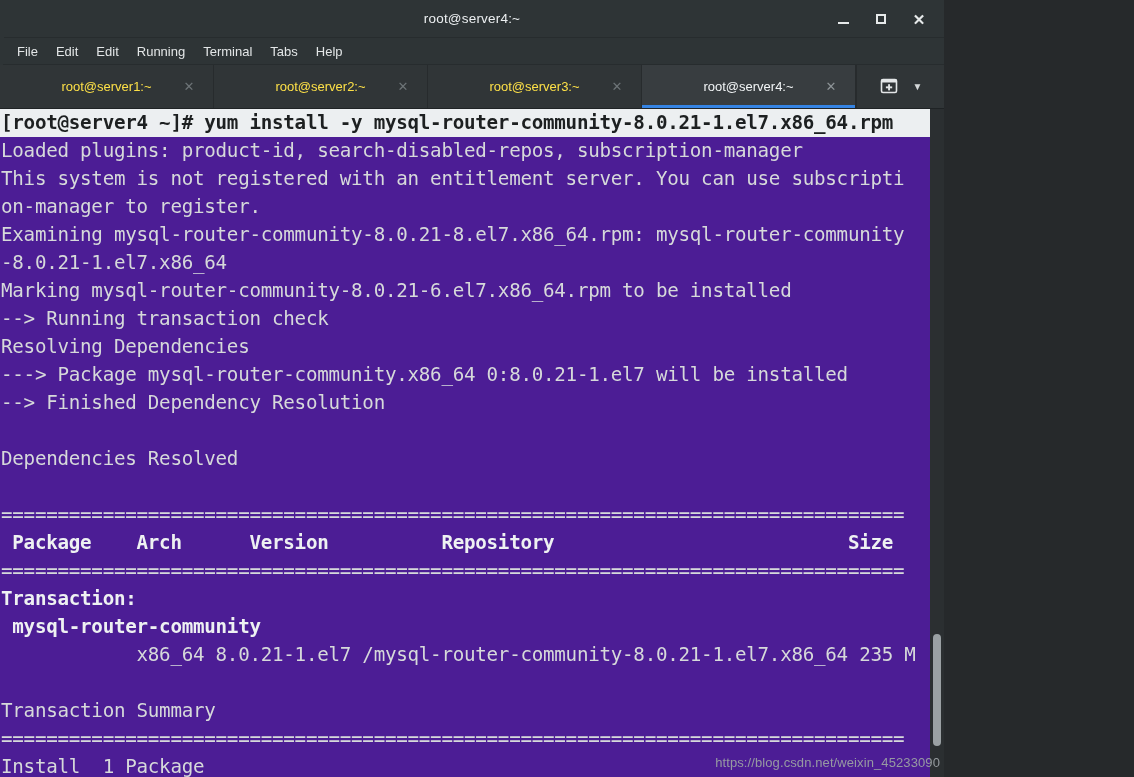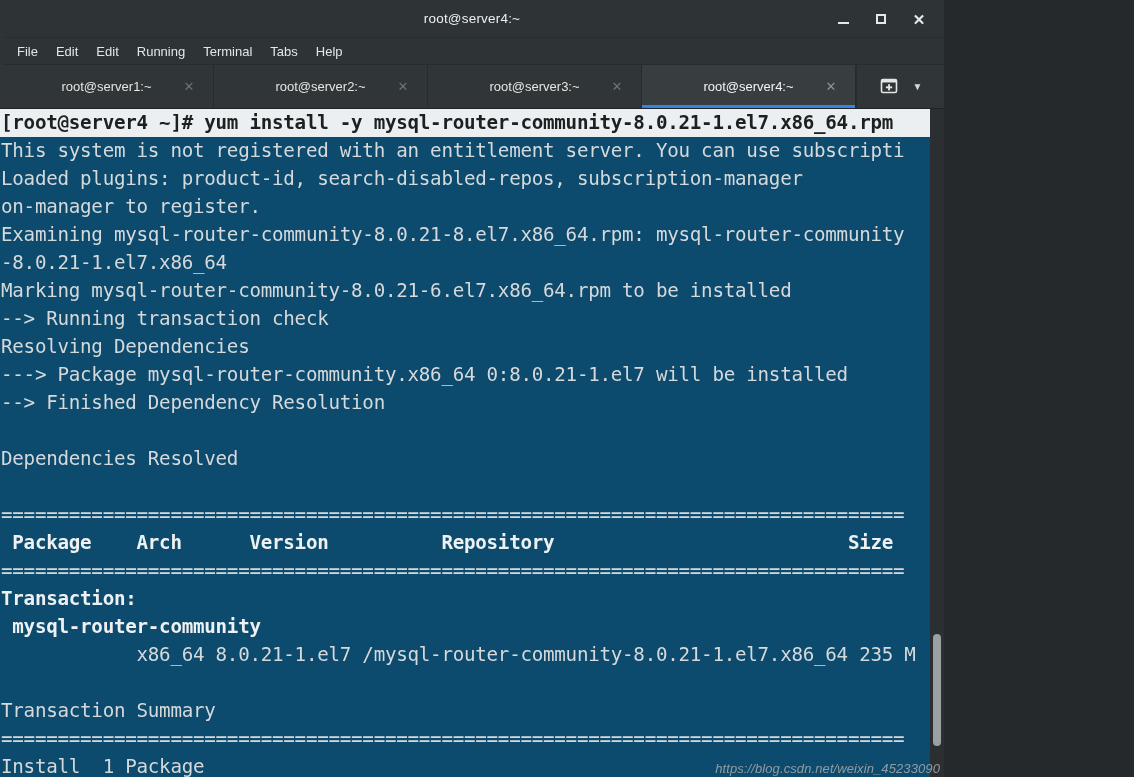--- a/index.html
+++ b/index.html
@@ -80,21 +80,21 @@
   .tab-strip { display: flex; flex: 1 1 auto; min-width: 0; }
   .tab {
     flex: 1 1 0; min-width: 0;
     display: flex; align-items: center; justify-content: center;
     position: relative;
     border-right: 1px solid #272b2d;
     background: #303537;
   }
   .tab.active { background: #383d40; }
   .tab .tab-label {
-    font-size: 13px; color: #e5e5e5;
+    font-size: 13px; color: #fde047;
     white-space: nowrap; overflow: hidden; text-overflow: ellipsis;
     max-width: calc(100% - 48px);
   }
   .tab.active .tab-label { color: #f2f5f6; }
   .tab-close {
     position: absolute; right: 16px; top: 50%;
     transform: translateY(-50%);
     width: 16px; height: 16px;
     display: flex; align-items: center; justify-content: center;
     font-size: 13px; color: #6d7477; line-height: 1;
@@ -110,21 +110,21 @@
     gap: 14px;
     background: #303537;
     border-left: 1px solid #272b2d;
   }
   .newtab-icon { display: block; }
   .chev { color: #d4d8d9; font-size: 10px; line-height: 1; }
 
   
   .terminal {
     flex: 1 1 auto;
-    background: #0c4a6e;
+    background: #4c1d95;
     position: relative;
     overflow: hidden;
   }
   .term-inner {
     position: absolute; left: 0; top: 0; right: 0; bottom: 0;
     padding: 0 0 0 0;
   }
   .term-line {
     font-family: "DejaVu Sans Mono", "Liberation Mono", monospace;
     font-size: 19.2px;
@@ -148,27 +148,26 @@
   }
   .scroll-thumb {
     position: absolute; left: 3px; width: 8px;
     border-radius: 4px;
     background: #9aa0a3;
   }
 
   
   .watermark {
     position: absolute;
-    right: 4px; bottom: 1px;
+    right: 4px; bottom: 7px;
     font-family: "Liberation Sans", sans-serif;
     font-size: 13px;
     color: #9aa0a3;
     opacity: .95;
     letter-spacing: .1px;
-    font-style: italic;
   }
 </style>
 </head>
 <body>
 
 <div id="app">
 
   <div class="titlebar">
     <div class="titlebar-accent"></div>
     <div class="title-text">root@server4:~</div>
@@ -229,22 +228,22 @@
           <rect x="6.9" y="11.4" width="6.3" height="1.9" fill="#e3e6e7"></rect>
         </svg>
       </span>
       <span class="chev">▼</span>
     </div>
   </div>
 
   <div class="terminal">
     <div class="term-inner" id="term-inner">
         <div class="term-line selected">[root@server4 ~]# yum install -y mysql-router-community-8.0.21-1.el7.x86_64.rpm</div>
+        <div class="term-line">Loaded plugins: product-id, search-disabled-repos, subscription-manager</div>
         <div class="term-line">This system is not registered with an entitlement server. You can use subscripti</div>
-        <div class="term-line">Loaded plugins: product-id, search-disabled-repos, subscription-manager</div>
         <div class="term-line">on-manager to register.</div>
         <div class="term-line">Examining mysql-router-community-8.0.21-8.el7.x86_64.rpm: mysql-router-community</div>
         <div class="term-line">-8.0.21-1.el7.x86_64</div>
         <div class="term-line">Marking mysql-router-community-8.0.21-6.el7.x86_64.rpm to be installed</div>
         <div class="term-line">--&gt; Running transaction check</div>
         <div class="term-line">Resolving Dependencies</div>
         <div class="term-line">---&gt; Package mysql-router-community.x86_64 0:8.0.21-1.el7 will be installed</div>
         <div class="term-line">--&gt; Finished Dependency Resolution</div>
         <div class="term-line blank">&nbsp;</div>
         <div class="term-line">Dependencies Resolved</div>

